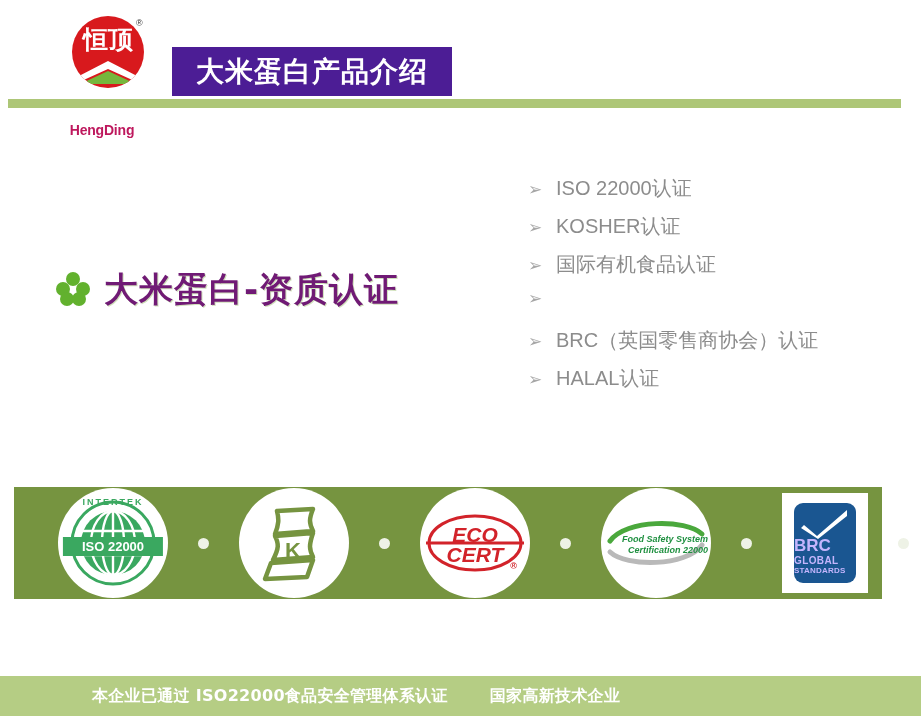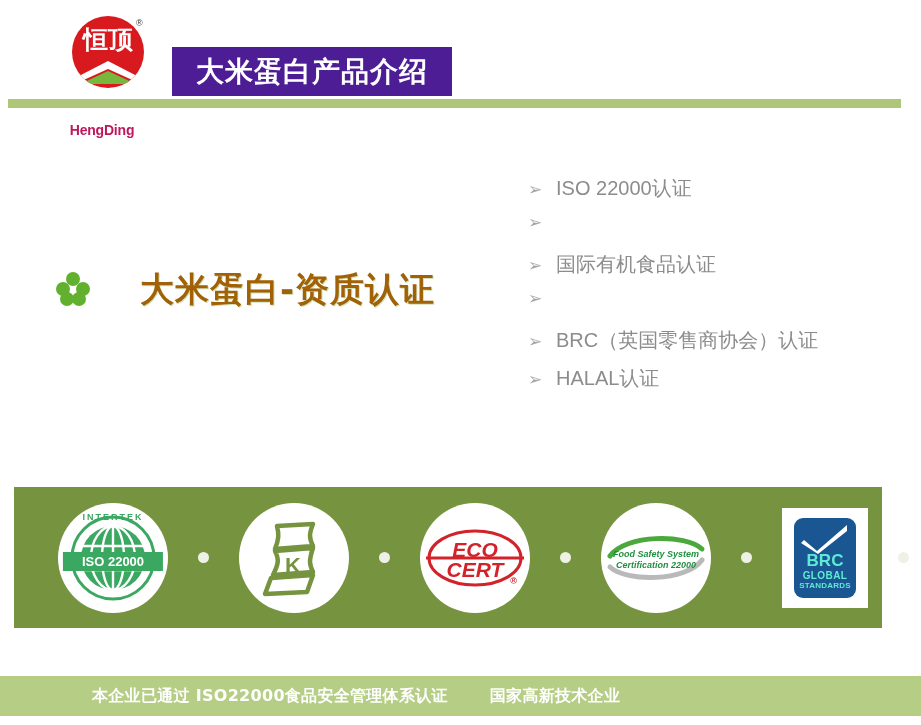--- a/index.html
+++ b/index.html
@@ -111,28 +111,27 @@
     width: 14px; height: 14px;
     border-radius: 50%;
     background: #62b12e;
   }
   .p-top   { left: 10px; top: 0px; }
   .p-left  { left: 0px;  top: 10px; }
   .p-right { left: 20px; top: 10px; }
   .p-bl    { left: 4px;  top: 20px; }
   .p-br    { left: 16px; top: 20px; }
   .heading-text {
-    color: #a16207;
+    color: #701a75;
     font-size: 34px;
     font-weight: bold;
     font-family: "DejaVu Sans", sans-serif;
     letter-spacing: 1px;
     line-height: 1;
     text-shadow: 1px 1px 0 rgba(120,170,60,0.35);
-    margin-left: 36px;
   }
 
   .bullets {
     position: absolute;
     left: 528px; top: 176px;
     width: 360px;
   }
   .bullet-item {
     display: flex;
     align-items: baseline;
@@ -152,21 +151,21 @@
     font-size: 20px;
     font-family: "Liberation Sans", "DejaVu Sans", sans-serif;
     line-height: 1.2;
     white-space: nowrap;
   }
 
   
   .badge-strip {
     position: absolute;
     left: 14px; top: 487px;
-    width: 868px; height: 141px;
+    width: 868px; height: 112px;
     background: #769440;
     display: flex;
     align-items: center;
   }
   .badge-slot {
     flex: none;
     display: flex;
     align-items: center;
     justify-content: center;
   }
@@ -249,42 +248,42 @@
     right: 8px; bottom: 4px;
     font-size: 9px; color: #d2232a;
     font-weight: bold;
   }
 
   
   .fssc-wrap { position: relative; width: 104px; height: 66px; }
   .fssc-text {
     position: absolute;
     left: 0; width: 100%;
-    text-align: center;
+    text-align: right;
     color: #1f9040;
     font-weight: bold;
     font-style: italic;
     font-size: 9px;
     font-family: "Liberation Sans", sans-serif;
     line-height: 1.25;
   }
   .fssc-t1 { top: 24px; }
   .fssc-t2 { top: 35px; }
 
   
   .brc-box {
     width: 62px; height: 80px;
     background: #1a5691;
     border-radius: 9px;
     position: relative;
   }
   .brc-check { position: absolute; left: 6px; top: 6px; }
   .brc-line {
     position: absolute; left: 0; width: 100%;
-    text-align: center; color: #5eead4;
+    color: #c4b5fd;
     font-family: "Liberation Sans", sans-serif;
     font-weight: bold;
   }
   .brc-l1 { top: 33px; font-size: 17px; letter-spacing: 0px; }
   .brc-l2 { top: 52px; font-size: 10px; letter-spacing: 0.4px; }
   .brc-l3 { top: 63px; font-size: 8px; letter-spacing: 0.2px; }
 
   
   .footer {
     position: absolute;
@@ -341,20 +340,21 @@
   <span class="heading-text">大米蛋白-资质认证</span>
 </div>
 
 <div class="bullets">
   <div class="bullet-item">
     <span class="bullet-arrow">➢</span>
     <span class="bullet-label">ISO 22000认证</span>
   </div>
   <div class="bullet-item">
     <span class="bullet-arrow">➢</span>
+    <span class="bullet-label">KOSHER认证</span>
   </div>
   <div class="bullet-item">
     <span class="bullet-arrow">➢</span>
     <span class="bullet-label">国际有机食品认证</span>
   </div>
   <div class="bullet-item">
     <span class="bullet-arrow">➢</span>
   </div>
   <div class="bullet-item">
     <span class="bullet-arrow">➢</span>

